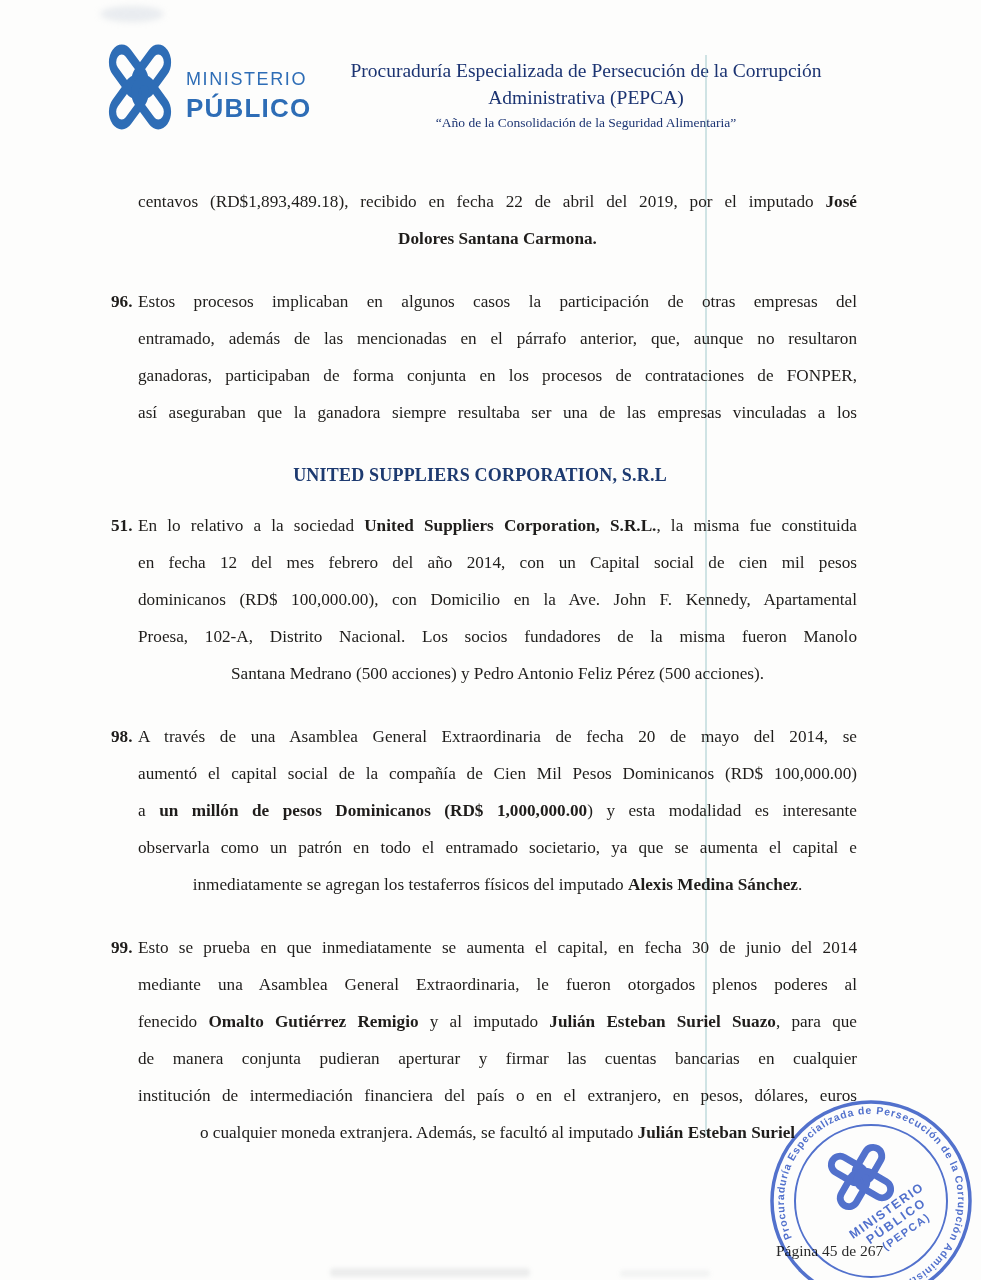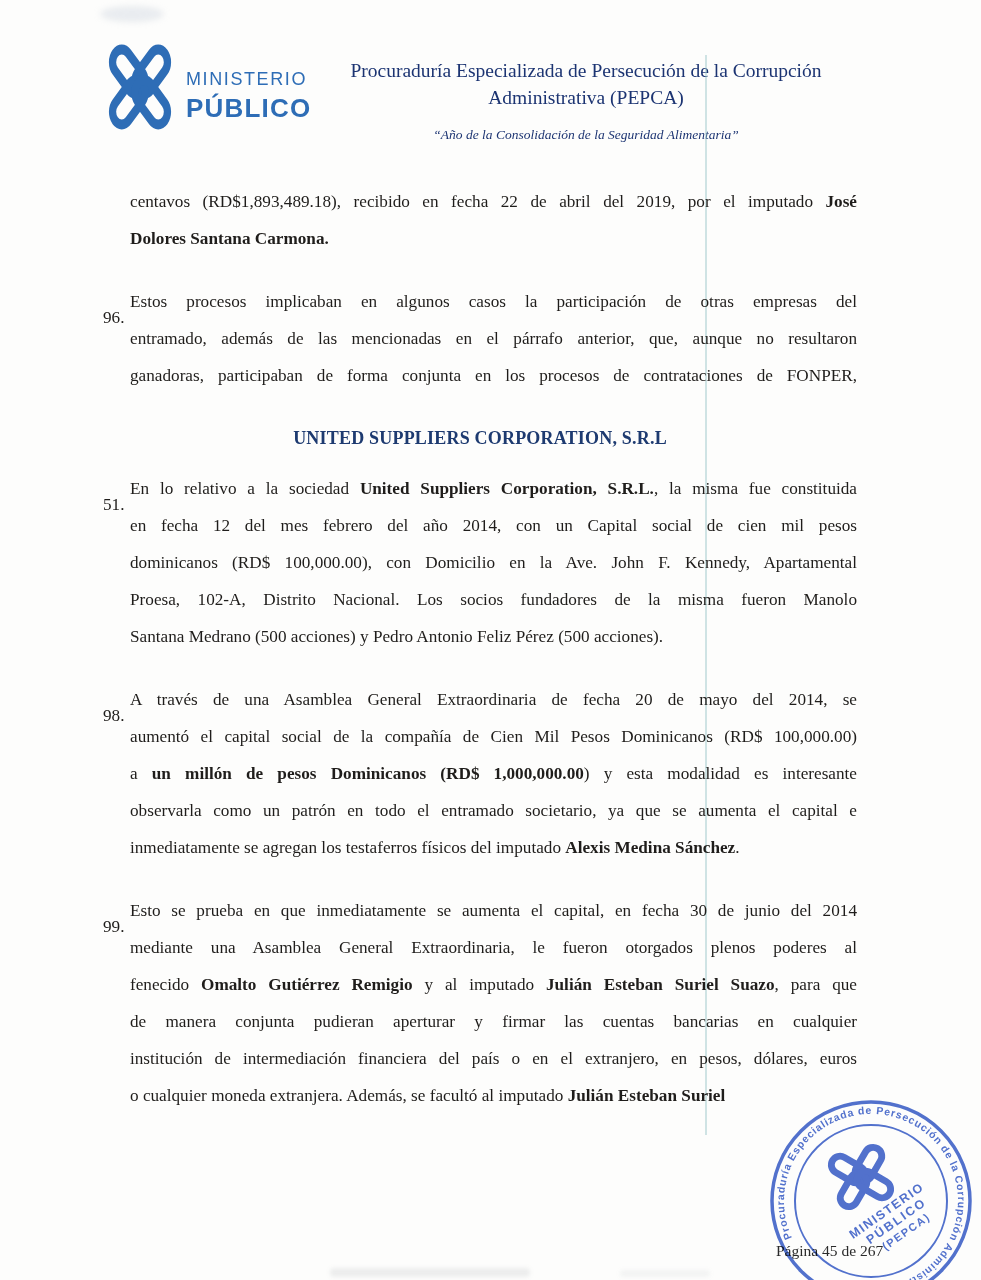--- a/index.html
+++ b/index.html
@@ -9,28 +9,28 @@
 
   
   .logo-knot{position:absolute;left:107px;top:42px;}
   .org-name{position:absolute;left:186px;top:70px;color:#2e6db6;
             font-family:"Liberation Sans",sans-serif;line-height:1;}
   .org-line1{font-size:18px;font-weight:400;letter-spacing:1.6px;}
   .org-line2{font-size:26px;font-weight:700;letter-spacing:1.2px;margin-top:7px;}
   .hdr-title{position:absolute;left:320px;top:57px;width:532px;text-align:center;
              color:#1c3472;}
   .hdr-title .t1,.hdr-title .t2{font-weight:400;font-size:19.5px;line-height:27px;}
-  .hdr-sub{font-style:italic;font-size:13.5px;margin-top:16px;color:#1c3472;}
+  .hdr-sub{font-size:13.5px;margin-top:4px;color:#1c3472;}
 
   
   .doc{position:absolute;left:103px;top:183px;width:754px;color:#1f1d1b;
        font-size:17.2px;}
-  .para{position:relative;padding-left:27px;margin:0 0 26px 0;}
-  .para-num{position:absolute;left:0;top:16px;font-weight:400;line-height:37px;}
-  .line{line-height:37px;white-space:normal;}
+  .para{position:relative;padding-left:27px;margin:0 0 26px 8px;}
+  .para-num{position:absolute;left:0;top:0;font-weight:700;line-height:37px;}
+  .line{line-height:37px;white-space:normal;text-align:center;}
   .jl{text-align:justify;text-align-last:justify;}
   .b{font-weight:700;}
   .section-heading{color:#1d3a70;font-weight:700;font-size:18px;text-align:center;
                    line-height:37px;margin:16px 0 13px 0;letter-spacing:.2px;}
 
   
   .footer{position:absolute;left:776px;top:1242px;font-size:15.5px;color:#2a2a2a;}
 
   
   .fold-line{position:absolute;left:705px;top:55px;width:2px;height:1080px;
@@ -83,20 +83,21 @@
   <div class="doc" id="doc-content">
       <div class="para">
         <div class="line jl"><span>centavos (RD$1,893,489.18), recibido en fecha 22 de abril del 2019, por el imputado </span><span class="b">José</span></div>
         <div class="line"><span class="b">Dolores Santana Carmona.</span></div>
       </div>
       <div class="para">
         <span class="para-num">96.</span>
         <div class="line jl"><span>Estos procesos implicaban en algunos casos la participación de otras empresas del</span></div>
         <div class="line jl"><span>entramado, además de las mencionadas en el párrafo anterior, que, aunque no resultaron</span></div>
         <div class="line jl"><span>ganadoras, participaban de forma conjunta en los procesos de contrataciones de FONPER,</span></div>
+        <div class="line jl"><span>así aseguraban que la ganadora siempre resultaba ser una de las empresas vinculadas a los</span></div>
       </div>
       <div class="section-heading">UNITED SUPPLIERS CORPORATION, S.R.L</div>
       <div class="para">
         <span class="para-num">51.</span>
         <div class="line jl"><span>En lo relativo a la sociedad </span><span class="b">United Suppliers Corporation, S.R.L.</span><span>, la misma fue constituida</span></div>
         <div class="line jl"><span>en fecha 12 del mes febrero del año 2014, con un Capital social de cien mil pesos</span></div>
         <div class="line jl"><span>dominicanos (RD$ 100,000.00), con Domicilio en la Ave. John F. Kennedy, Apartamental</span></div>
         <div class="line jl"><span>Proesa, 102-A, Distrito Nacional. Los socios fundadores de la misma fueron Manolo</span></div>
         <div class="line"><span>Santana Medrano (500 acciones) y Pedro Antonio Feliz Pérez (500 acciones).</span></div>
       </div>

